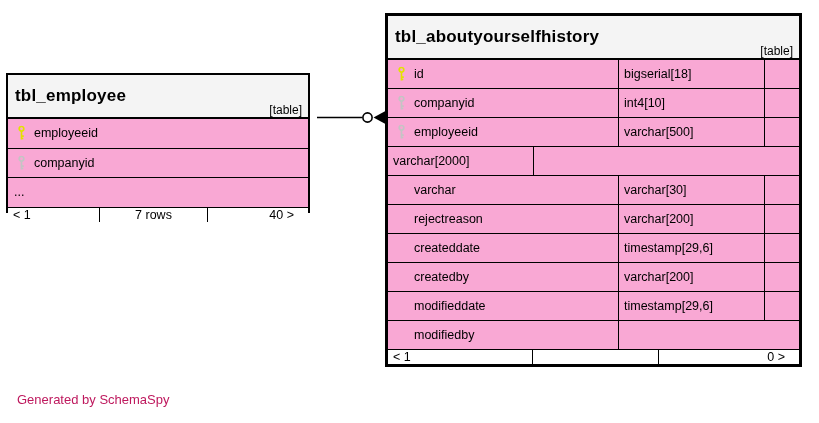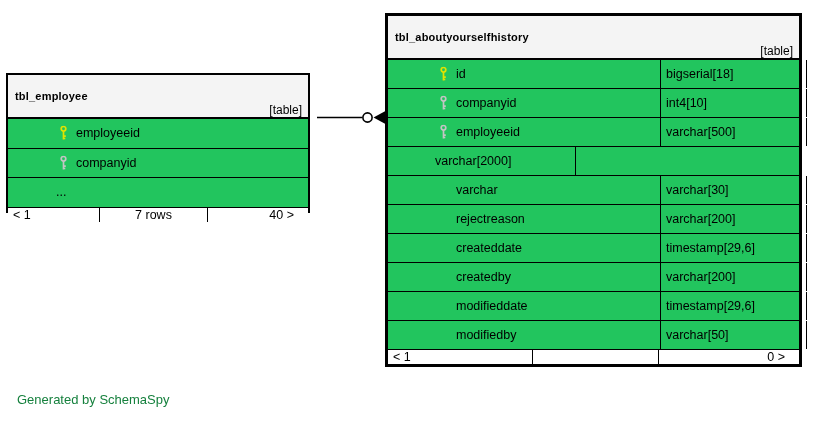--- a/index.html
+++ b/index.html
@@ -24,32 +24,31 @@
   .thead {
     background: var(--header-bg, #f4f4f4);
     border-bottom: 2px solid #000;
     display: flex;
     align-items: center;
     justify-content: space-between;
     padding: 0 6px 0 7px;
     flex: 0 0 27px;
   }
   #right-table .thead { flex-basis: 28px; }
-  .tname  { font-weight: bold; font-size: 11px; letter-spacing: 0.2px; }
+  .tname  { font-weight: bold; font-size: 17px; letter-spacing: 0.2px; }
   .tbadge { font-size: 12px; margin-top: 28px; }
 
   .tbody { display: flex; flex-direction: column; }
 
   .trow {
     display: flex;
     border-bottom: 1.5px solid #000;
     flex: 0 0 28.5px;
     align-items: stretch;
-    background: #22c55e;
-    padding-left: 42px;
+    background: #f9a8d4;
   }
   #left-table .trow { flex-basis: 28.5px; }
   #right-table .trow { flex-basis: 28px; }
   .trow.ellipsis-row { flex-basis: 23px; }
 
   .cell { display: flex; align-items: center; font-size: 12.5px; overflow: hidden; }
   .cname { position: relative; padding-left: 26px; flex: 1 1 auto; }
   .ellipsis-row .cname { padding-left: 6px; }
   #right-table .cname { flex: 0 0 204px; border-right: 1.5px solid #000; }
   .ctype { flex: 0 0 140px; border-right: 1.5px solid #000; padding-left: 5px; }
@@ -75,21 +74,21 @@
   .fcell.fright  { padding-right: 14px; justify-content: flex-end; flex: 1 1 auto; }
   #left-table  .fleft { flex: 0 0 86px; }
   #left-table  .fmid  { flex: 0 0 107px; }
   #right-table .fleft { flex: 0 0 139px; }
   #right-table .fmid  { flex: 0 0 125px; }
 
   #connector { position: absolute; left: 317px; top: 105px; }
 
   #generated-by {
     position: absolute; left: 17px; top: 392px;
-    font-size: 13px; color: #15803d;
+    font-size: 13px; color: #be185d;
   }
 </style>
 </head>
 <body>
 
 <div class="entity" id="left-table">
   <div class="thead">
     <span class="tname">tbl_employee</span>
     <span class="tbadge">[table]</span>
   </div>
@@ -200,21 +199,20 @@
         <div class="cell cname">
           <span>modifieddate</span>
         </div>
         <div class="cell ctype">timestamp[29,6]</div>
         <div class="cell cextra"></div>
       </div>
       <div class="trow">
         <div class="cell cname">
           <span>modifiedby</span>
         </div>
-        <div class="cell ctype">varchar[50]</div>
         <div class="cell cextra"></div>
       </div>
     </div>
   <div class="tfoot">
     <div class="fcell fleft">&lt; 1</div>
     <div class="fcell fmid"></div>
     <div class="fcell fright">0 &gt;</div>
   </div>
 </div>
 

